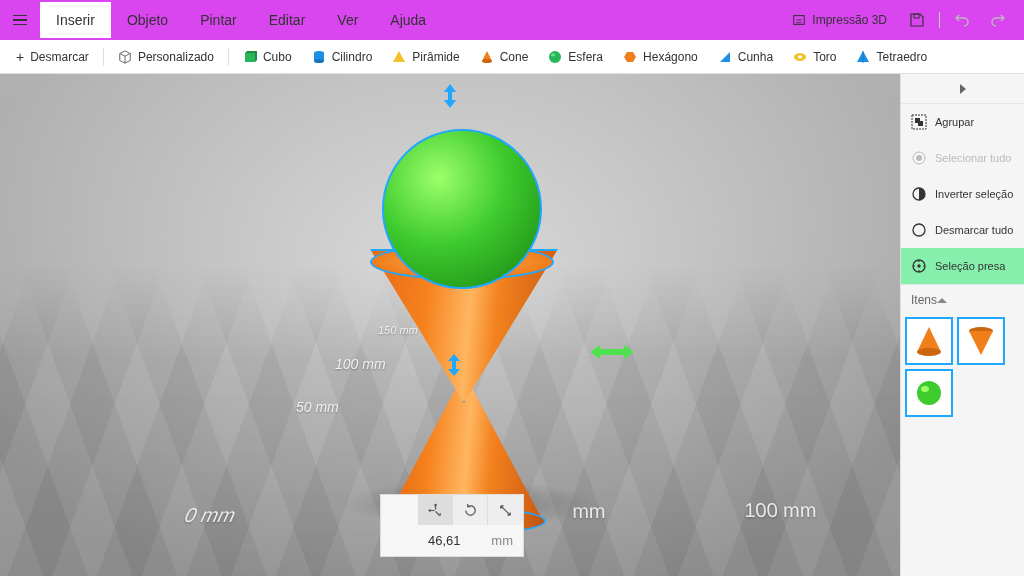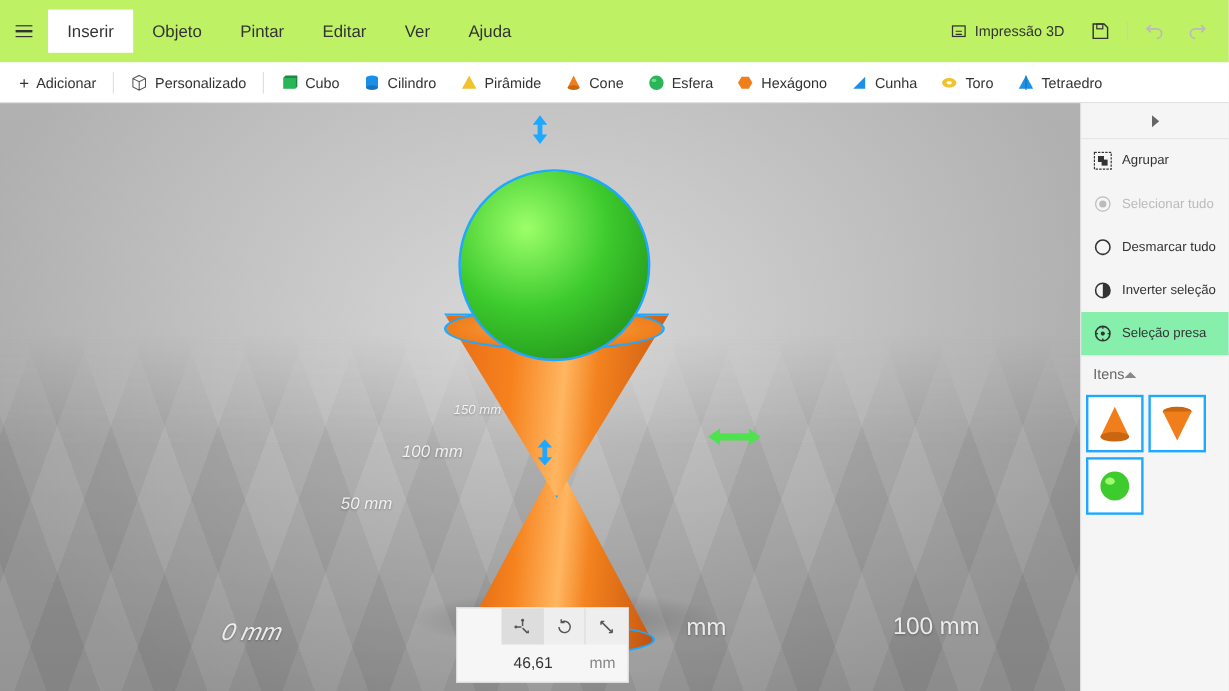--- a/index.html
+++ b/index.html
@@ -1,18 +1,18 @@
 <!DOCTYPE html>
 <html><head>
 <meta charset="utf-8">
 <style>
   * { box-sizing: border-box; margin: 0; padding: 0; font-family: "Segoe UI", sans-serif; }
   html, body { width: 1024px; height: 576px; overflow: hidden; background: #f0f0f0; }
   
-  .menubar { height: 52px; background: #bef264; display: flex; align-items: center; }
+  .menubar { height: 40px; background: #d946ef; display: flex; align-items: center; }
   .hamburger { width: 40px; height: 36px; display: flex; flex-direction: column; justify-content: center; align-items: center; gap: 3px; cursor: pointer; }
   .hamburger span { width: 14px; height: 1.5px; background: #333; }
   .menu-item { padding: 0 16px; height: 36px; display: flex; align-items: center; font-size: 14px; cursor: pointer; color: #333; }
   .menu-item.active { background: #fff; }
   .menubar-right { margin-left: auto; display: flex; align-items: center; gap: 8px; padding-right: 12px; }
   .print3d { display: flex; align-items: flex-start; gap: 6px; font-size: 12px; color: #333; padding: 4px 8px; cursor: pointer; }
   .icon-btn { width: 28px; height: 28px; display: flex; align-items: center; justify-content: center; cursor: pointer; color: #555; }
   .divider { width: 1px; height: 16px; background: #ccc; }
   
   .toolbar { height: 34px; background: #fff; display: flex; align-items: center; border-bottom: 1px solid #e0e0e0; padding: 0 6px; }
@@ -121,21 +121,21 @@
       <svg class="mini" width="16" height="16" viewBox="0 0 16 16">
           <path d="M11 3l3 3-3 3M14 6H6a4 4 0 0 0 0 8" fill="none" stroke="currentColor" stroke-width="1.4"></path>
         </svg>
     </div>
   </div>
 </div>
 
 <div class="toolbar">
   <div class="tool-btn">
     <span style="font-size:14px">+</span>
-    <span>Adicionar</span>
+    <span>Desmarcar</span>
   </div>
   <div class="tv"></div>
   <div class="tool-btn">
     <svg class="mini" width="14" height="14" viewBox="0 0 16 16">
         <path d="M8 1l6 3v8l-6 3-6-3V4z M2 4l6 3 6-3 M8 7v8" fill="none" stroke="#555" stroke-width="1"></path>
       </svg>
     <span>Personalizado</span>
   </div>
   <div class="tv"></div>
   <div class="tool-btn">
@@ -200,21 +200,21 @@
       <span>Tetraedro</span>
     </div>
 </div>
 
 <div class="workspace">
   <div class="viewport">
     <div class="floor"></div>
     <div class="shadow"></div>
 
     <div class="axis-label" style="left:185px; top:430px; font-size:20px; transform:skewX(-14deg)">0 mm</div>
-    <div class="axis-label" style="left:284px; top:325px">50 mm</div>
+    <div class="axis-label" style="left:296px; top:325px">50 mm</div>
     <div class="axis-label" style="left:335px; top:282px">100 mm</div>
     <div class="axis-label" style="left:378px; top:250px; font-size:11px">150 mm</div>
     <div class="axis-label" style="left:572px; top:426px; font-size:20px; transform:skewX(12deg)">mm</div>
     <div class="axis-label" style="left:744px; top:425px; font-size:20px; transform:skewX(12deg)">100 mm</div>
 
     <div class="model">
       <div class="cone-bot"></div>
       <div class="cone-bot-ell"></div>
       <div class="cone-top"></div>
       <div class="cone-ellipse"></div>
@@ -286,32 +286,32 @@
             <circle cx="8" cy="8" r="6" fill="none" stroke="currentColor"></circle>
             <circle cx="8" cy="8" r="3" fill="currentColor"></circle>
           </svg>
         </span>
       <span>Selecionar tudo</span>
     </div>
     <div class="action">
       <span class="ico">
           <svg width="16" height="16" viewBox="0 0 16 16">
             <circle cx="8" cy="8" r="6" fill="none" stroke="#333" stroke-width="1.3"></circle>
+            <path d="M8 2a6 6 0 0 1 0 12z" fill="#333"></path>
+          </svg>
+        </span>
+      <span>Inverter seleção</span>
+    </div>
+    <div class="action">
+      <span class="ico">
+          <svg width="16" height="16" viewBox="0 0 16 16">
+            <circle cx="8" cy="8" r="6" fill="none" stroke="#333" stroke-width="1.3"></circle>
           </svg>
         </span>
       <span>Desmarcar tudo</span>
-    </div>
-    <div class="action">
-      <span class="ico">
-          <svg width="16" height="16" viewBox="0 0 16 16">
-            <circle cx="8" cy="8" r="6" fill="none" stroke="#333" stroke-width="1.3"></circle>
-            <path d="M8 2a6 6 0 0 1 0 12z" fill="#333"></path>
-          </svg>
-        </span>
-      <span>Inverter seleção</span>
     </div>
     <div class="action selected">
       <span class="ico">
           <svg width="16" height="16" viewBox="0 0 16 16">
             <circle cx="8" cy="8" r="6" fill="none" stroke="#333" stroke-width="1.3"></circle>
             <circle cx="8" cy="8" r="1.7" fill="#333"></circle>
             <path d="M8 2v2M8 12v2M2 8h2M12 8h2" stroke="#333" stroke-width="1.2"></path>
           </svg>
         </span>
       <span>Seleção presa</span>

